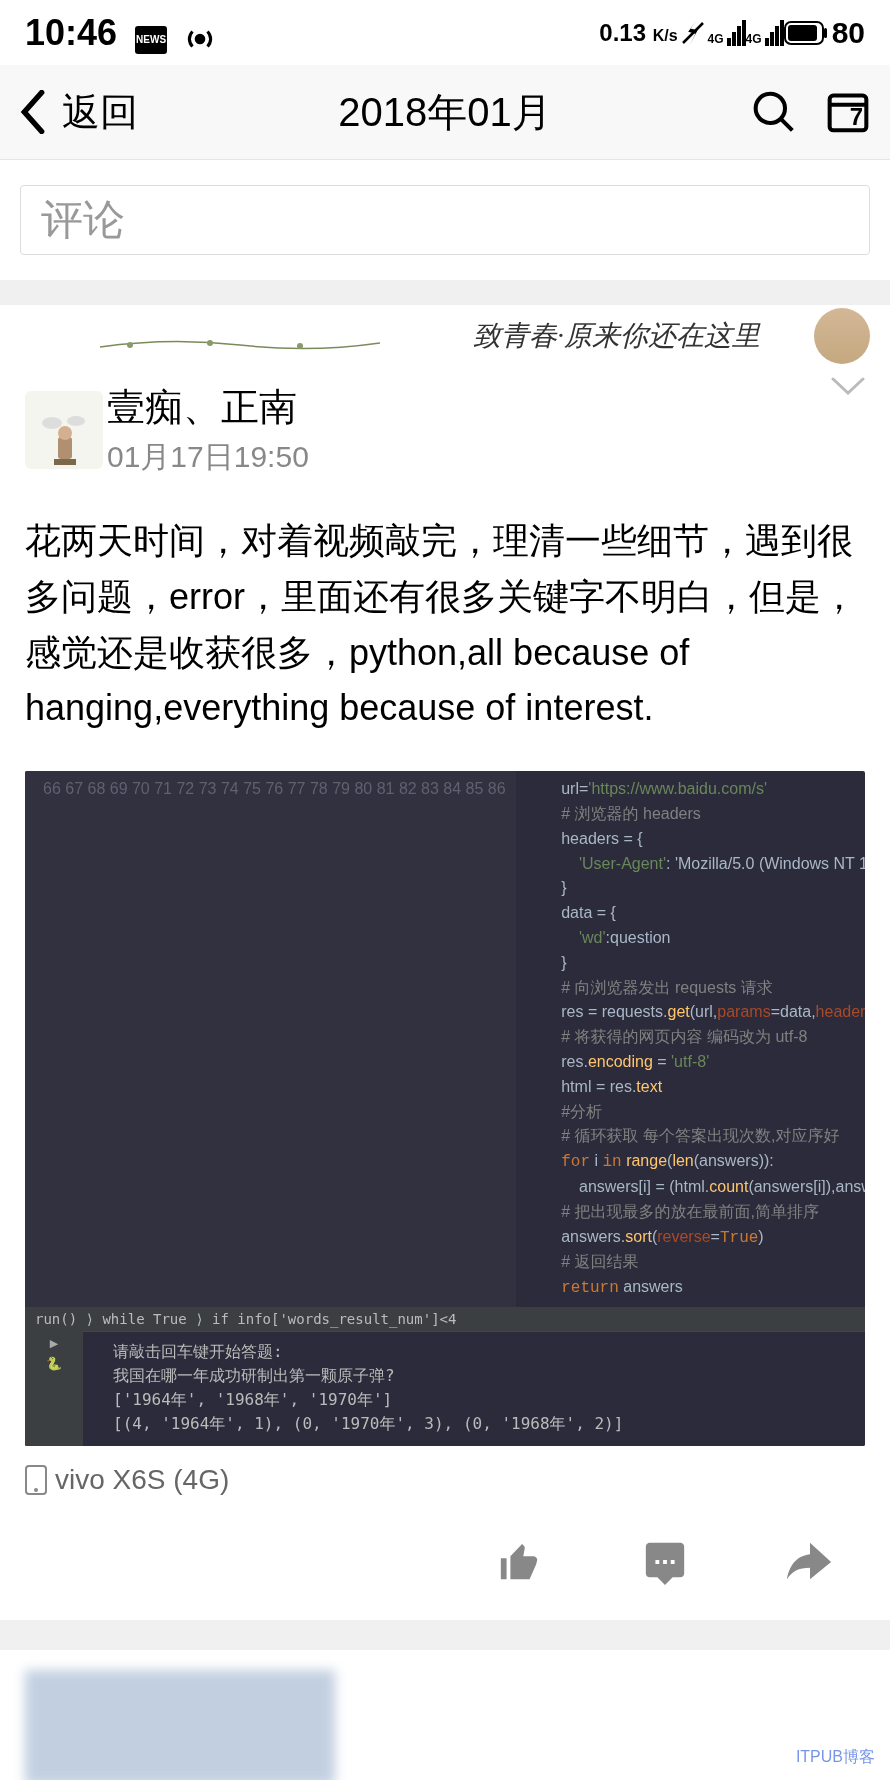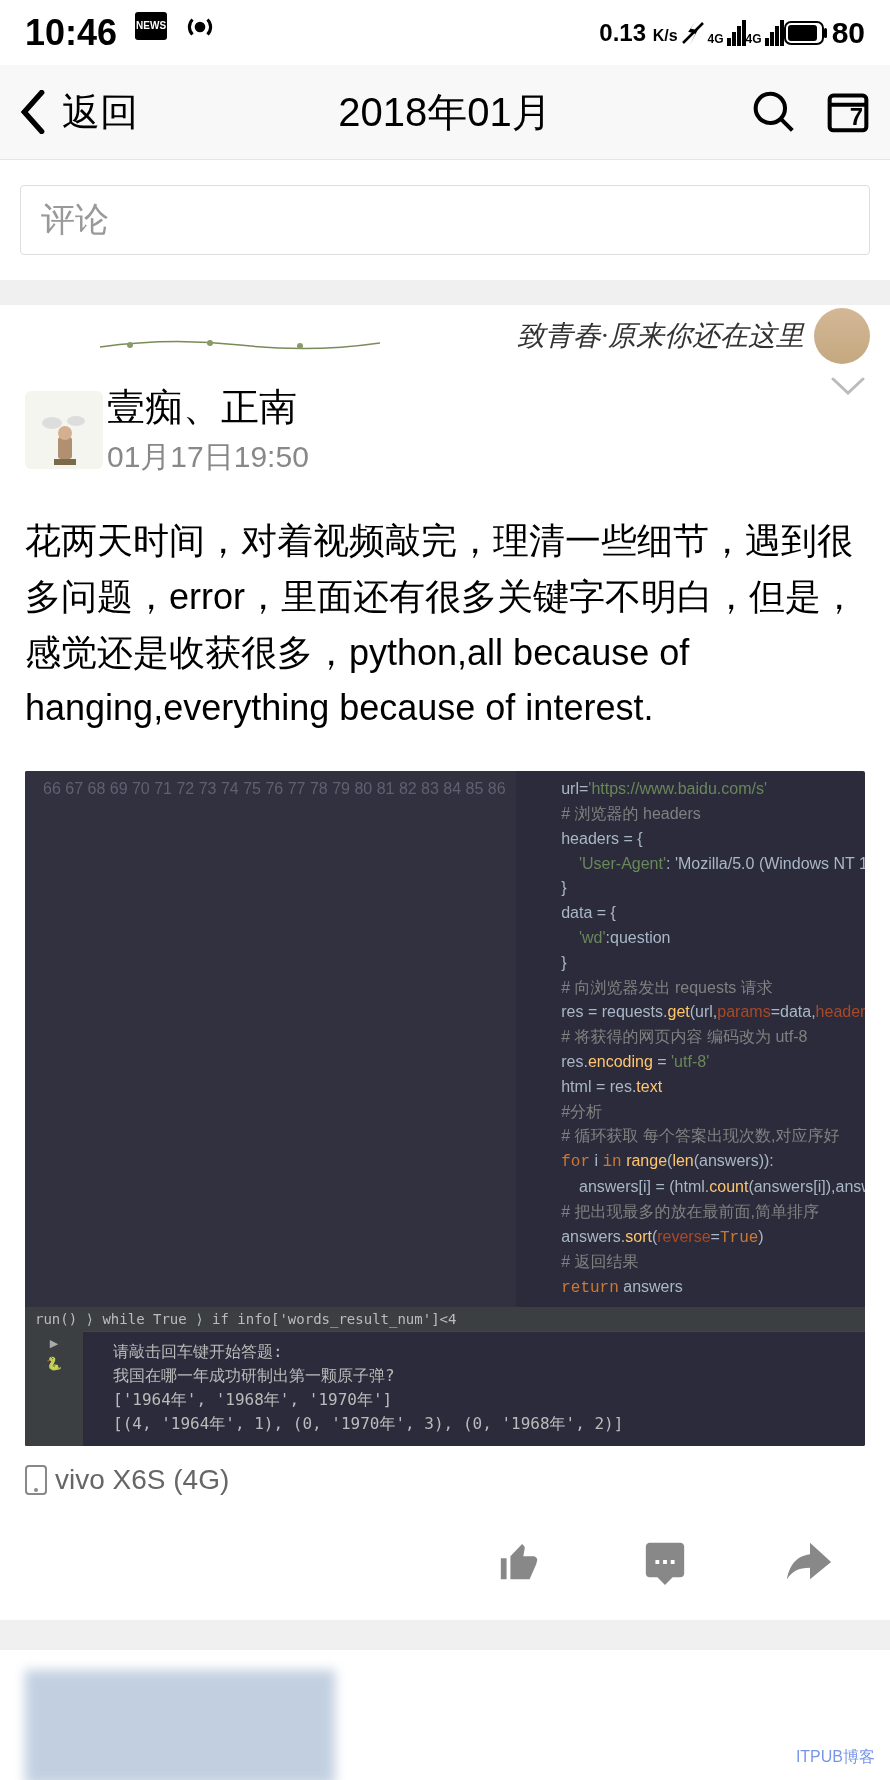--- a/index.html
+++ b/index.html
@@ -1,31 +1,31 @@
 <!DOCTYPE html>
 <html><head>
 <meta charset="utf-8">
 <style>
 * { margin:0; padding:0; box-sizing:border-box; font-family: -apple-system, "PingFang SC", "Microsoft YaHei", sans-serif; }
 body { width:890px; height:1780px; background:#f0f0f0; overflow:hidden; position:relative; }
 .status-bar { height:65px; background:#fff; display:flex; align-items:center; justify-content:space-between; padding:0 25px; font-size:30px; font-weight:600; color:#000; }
-.status-left { display:flex; align-items:flex-start; gap:18px; }
+.status-left { display:flex; align-items:flex-end; gap:18px; }
 .status-right { display:flex; align-items:center; font-size:24px; }
 .status-time { font-size:36px; font-weight:700; }
 .news-icon { width:32px; height:28px; background:#000; border-radius:3px; display:flex; align-items:center; justify-content:center; color:#fff; font-size:10px; }
 .nav-bar { height:95px; background:#f8f8f8; display:flex; align-items:center; justify-content:space-between; padding:0 20px; border-bottom:1px solid #e5e5e5; }
 .back-btn { display:flex; align-items:center; gap:16px; font-size:38px; color:#000; }
 .back-btn svg { width:26px; height:44px; }
 .nav-title { font-size:40px; font-weight:500; color:#000; position:absolute; left:50%; transform:translateX(-50%); }
 .nav-right { display:flex; align-items:center; gap:30px; }
 .nav-right svg { width:44px; height:44px; }
 .comment-bar { background:#fff; padding:25px 20px; margin-bottom:25px; }
-.comment-input { width:100%; height:70px; border:1px solid #ddd; border-radius:4px; padding:0 20px; font-size:34px; color:#999; display:flex; align-items:center; }
+.comment-input { width:100%; height:70px; border:1px solid #ddd; border-radius:4px; padding:0 20px; font-size:42px; color:#999; display:flex; align-items:center; }
 .post { background:#fff; padding-bottom:10px; }
-.banner { height:62px; position:relative; display:flex; align-items:center; justify-content:flex-end; padding-right:20px; overflow:hidden; }
+.banner { height:62px; position:relative; display:flex; align-items:center; justify-content:flex-end; padding-right:20px; overflow:hidden;gap:44px; }
 .banner-text { font-family: cursive, "STKaiti"; font-size:28px; color:#333; margin-right:10px; font-style:italic; }
 .banner-avatar { width:56px; height:56px; border-radius:50%; background:linear-gradient(#d4b896,#c4a880); }
 .vine { position:absolute; left:100px; top:30px; width:280px; height:20px; }
 .post-header { display:flex; align-items:center; padding:15px 25px; gap:4px; position:relative; }
 .post-avatar { width:78px; height:78px; border-radius:6px; background:#f5f5f0; display:flex; align-items:flex-end; justify-content:center; overflow:hidden; }
 .post-user { display:flex; flex-direction:column; gap:4px; }
 .post-name { font-size:38px; font-weight:500; color:#000; }
 .post-date { font-size:30px; color:#888; }
 .post-chevron { position:absolute; right:25px; top:10px; }
 .post-body { padding:20px 25px; font-size:36px; line-height:1.55; color:#000; }

